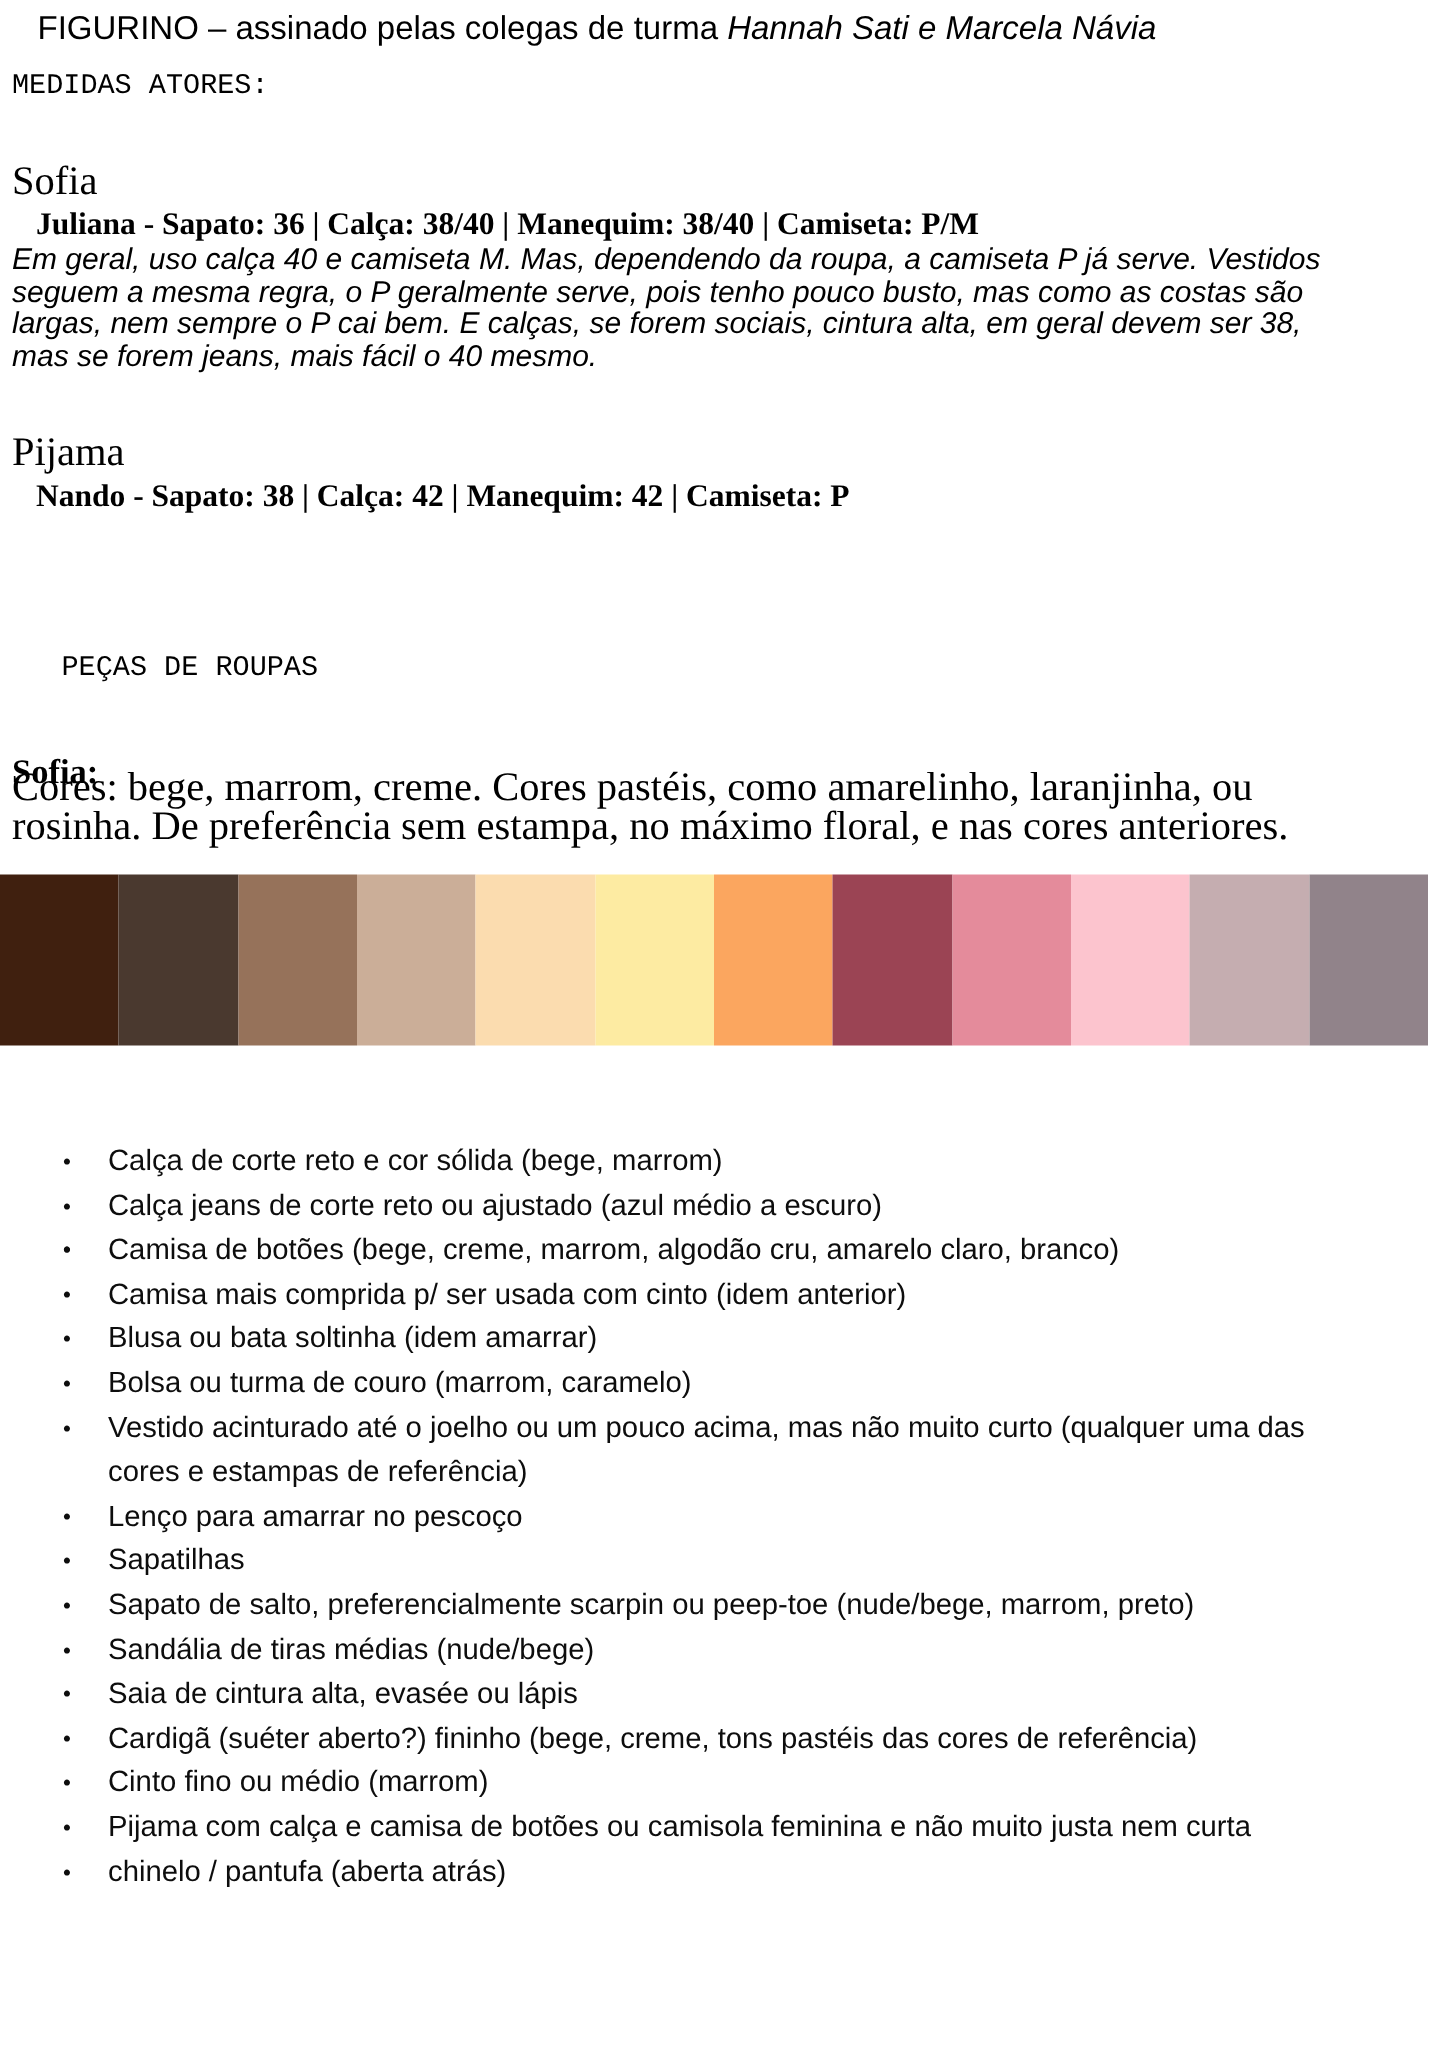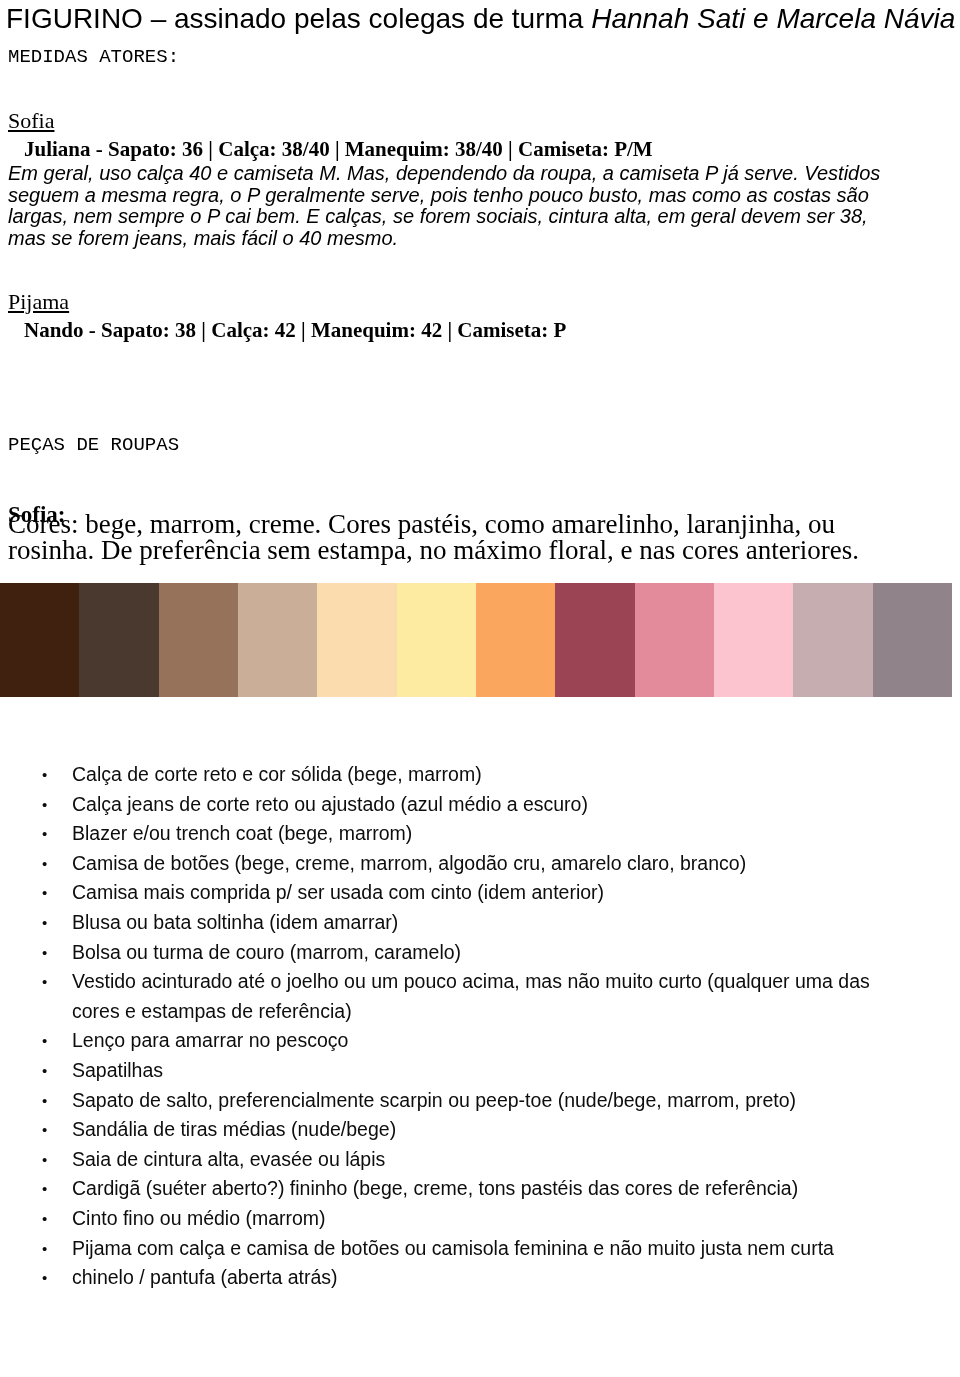--- a/index.html
+++ b/index.html
@@ -19,46 +19,45 @@
   .page {
     position: relative;
     width: 960px;
     height: 1377px;
     padding: 0;
   }
 
   
   .doc-title {
     position: absolute;
-    left: 6px;
+    left: 25px;
     top: 4px;
-    font-size: 28px;
+    font-size: 22px;
     line-height: 30px;
     font-family: "Liberation Sans", sans-serif;
     white-space: nowrap;
   }
   .doc-title .it { font-style: italic; }
 
   .sub-head {
     position: absolute;
     left: 8px;
     font-size: 19px;
     line-height: 24px;
     font-family: Liberation Mono, monospace;
   }
   #medidas-atores { top: 45px; }
-  #pecas-de-roupas { top: 433px; }
+  #pecas-de-roupas { top: 433px; margin-left: 33px; }
 
   .name-serif {
     position: absolute;
     left: 8px;
     font-family: "Liberation Serif", serif;
-    font-size: 22px;
+    font-size: 27px;
     line-height: 27px;
-    text-decoration: underline;
   }
   #sofia-name { top: 107px; }
   #gabriel-name { top: 288px; }
 
   .name-serif-bold {
     position: absolute;
     left: 8px;
     font-family: "Liberation Serif", serif;
     font-weight: bold;
     font-size: 23px;
@@ -177,21 +176,21 @@
       <div class="swatch" style="background: rgb(155, 68, 84);"></div>
       <div class="swatch" style="background: rgb(228, 139, 155);"></div>
       <div class="swatch" style="background: rgb(252, 196, 206);"></div>
       <div class="swatch" style="background: rgb(197, 173, 176);"></div>
       <div class="swatch" style="background: rgb(145, 131, 138);"></div>
     </div>
 
   <ul class="bullet-list" id="pieces-list">
       <li><span class="bullet-dot">•</span><span>Calça de corte reto e cor sólida (bege, marrom)</span></li>
       <li><span class="bullet-dot">•</span><span>Calça jeans de corte reto ou ajustado (azul médio a escuro)</span></li>
-      <li><span class="bullet-dot">•</span><span>Blazer e/ou trench coat (bege, marrom)</span></li>
+      <li><span class="bullet-dot">•</span></li>
       <li><span class="bullet-dot">•</span><span>Camisa de botões (bege, creme, marrom, algodão cru, amarelo claro, branco)</span></li>
       <li><span class="bullet-dot">•</span><span>Camisa mais comprida p/ ser usada com cinto (idem anterior)</span></li>
       <li><span class="bullet-dot">•</span><span>Blusa ou bata soltinha (idem amarrar)</span></li>
       <li><span class="bullet-dot">•</span><span>Bolsa ou turma de couro (marrom, caramelo)</span></li>
       <li><span class="bullet-dot">•</span><span>Vestido acinturado até o joelho ou um pouco acima, mas não muito curto (qualquer uma das cores e estampas de referência)</span></li>
       <li><span class="bullet-dot">•</span><span>Lenço para amarrar no pescoço</span></li>
       <li><span class="bullet-dot">•</span><span>Sapatilhas</span></li>
       <li><span class="bullet-dot">•</span><span>Sapato de salto, preferencialmente scarpin ou peep-toe (nude/bege, marrom, preto)</span></li>
       <li><span class="bullet-dot">•</span><span>Sandália de tiras médias (nude/bege)</span></li>
       <li><span class="bullet-dot">•</span><span>Saia de cintura alta, evasée ou lápis</span></li>

